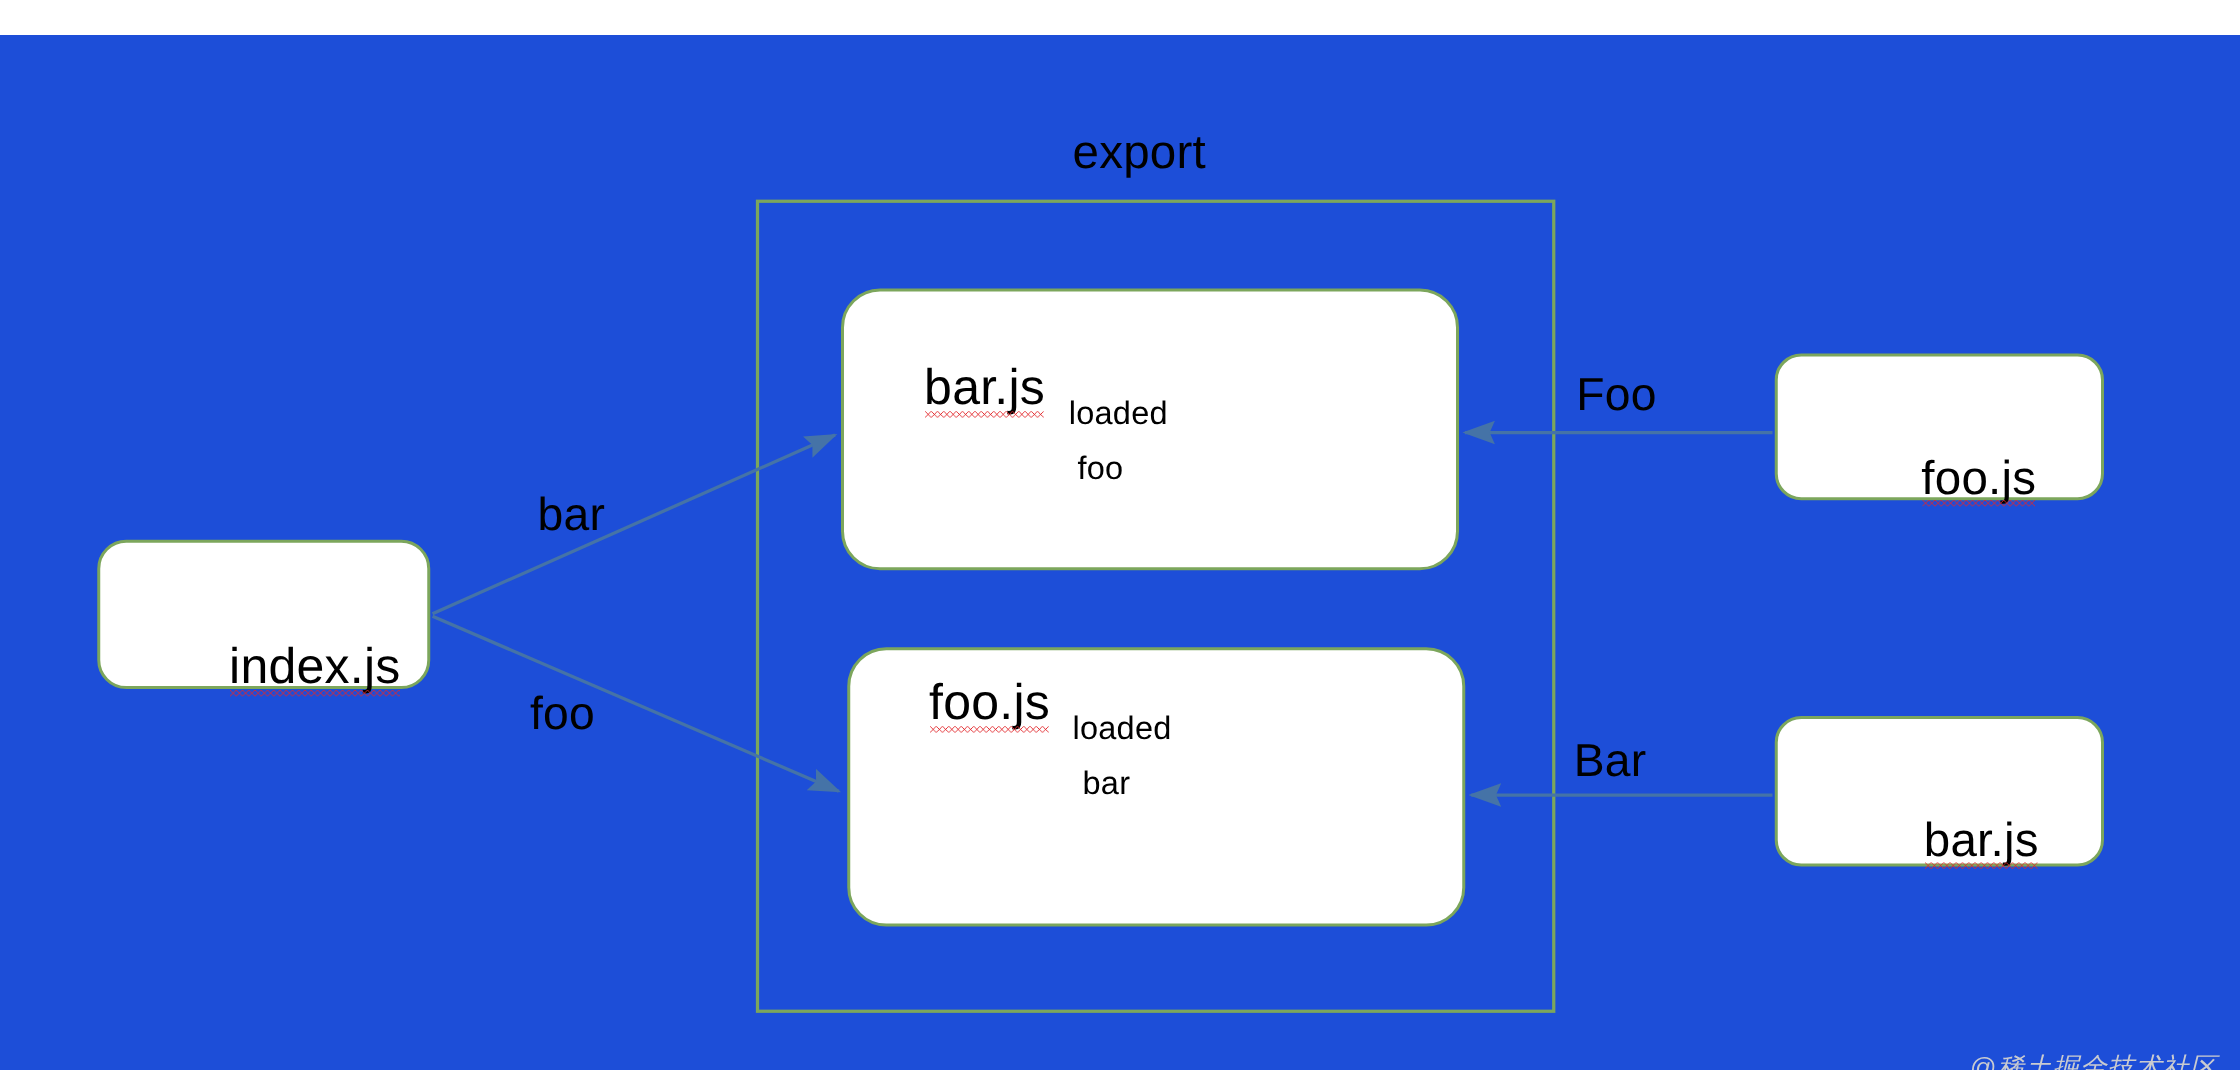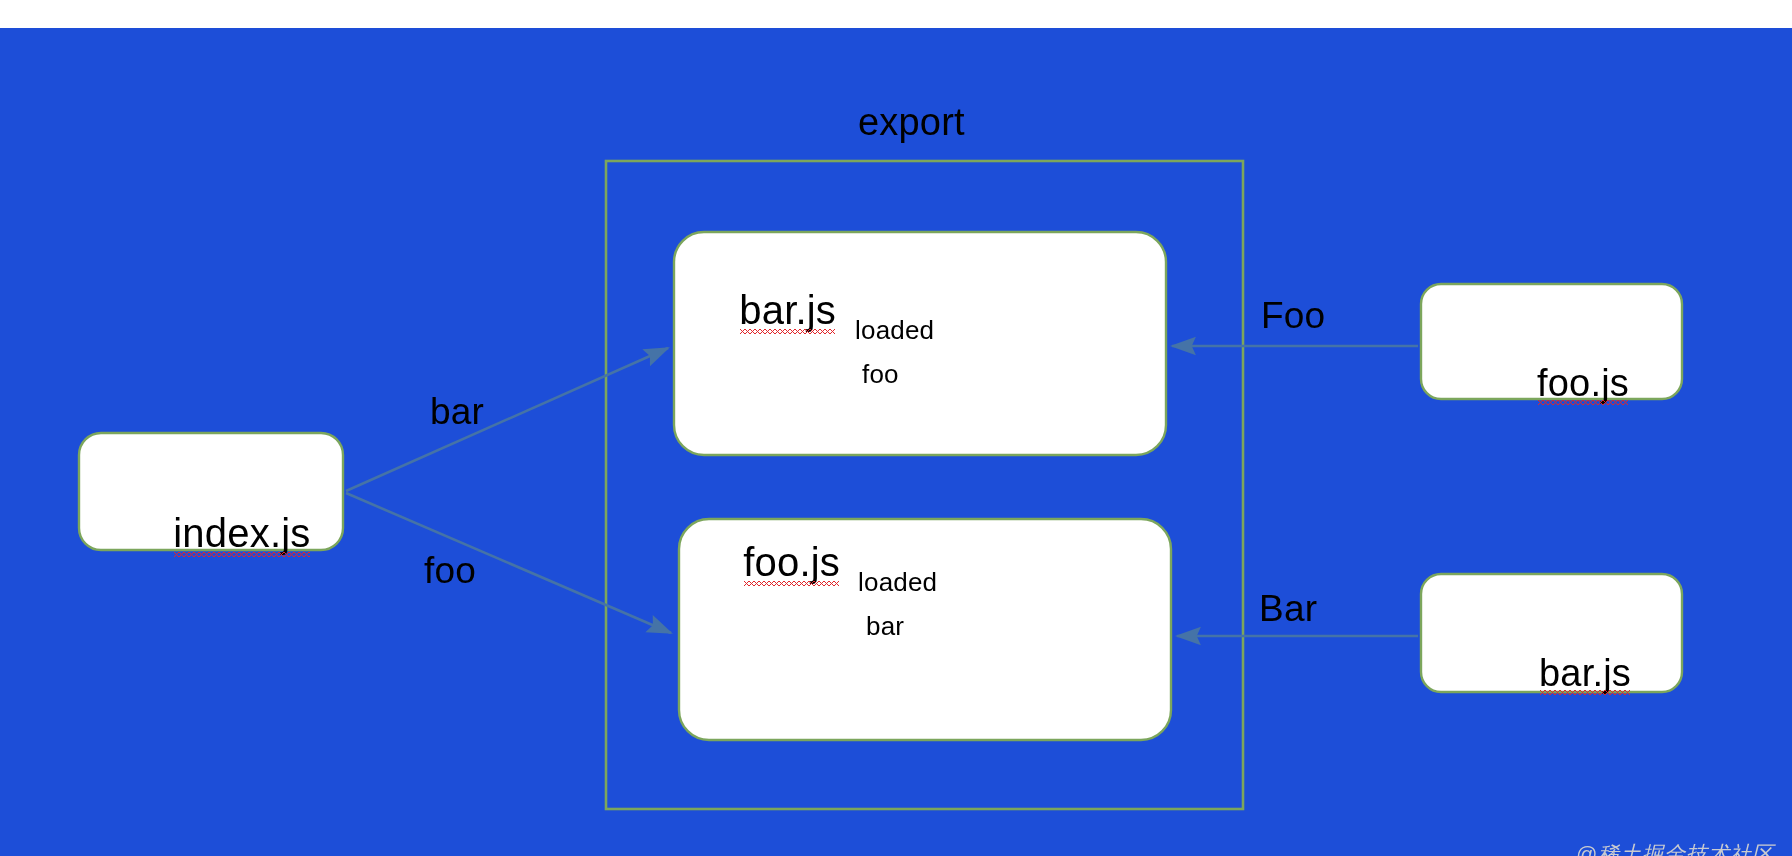--- a/index.html
+++ b/index.html
@@ -123,21 +123,21 @@
 
     <line x1="346" y1="465" x2="671" y2="605" stroke="#4573A7" stroke-width="2.6" marker-end="url(#arrowhead)"></line>
 
     <line x1="1418" y1="318" x2="1172" y2="318" stroke="#4573A7" stroke-width="2.6" marker-end="url(#arrowhead)"></line>
 
     <line x1="1418" y1="608" x2="1177" y2="608" stroke="#4573A7" stroke-width="2.6" marker-end="url(#arrowhead)"></line>
   </svg>
 
   <div class="txt group-title" style="left:858px; top:73px;">export</div>
 
-  <div class="txt node-title" style="left:128px; top:438px;">
+  <div class="txt node-title" style="left:138px; top:438px;">
     <span class="spell">index.js</span>
   </div>
 
   <div class="txt node-title" style="left:694px; top:215px;">
     <span class="spell">bar.js</span>
   </div>
   <div class="txt body-text" style="left:855px; top:288px;">loaded</div>
   <div class="txt body-text" style="left:862px; top:332px;">foo</div>
 
   <div class="txt node-title" style="left:698px; top:467px;">

